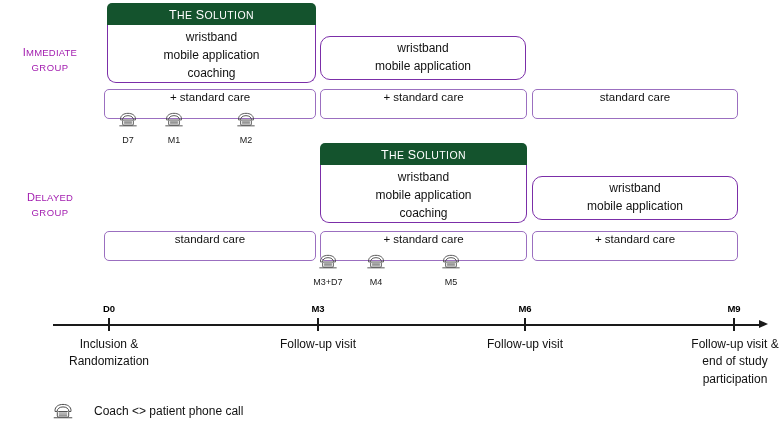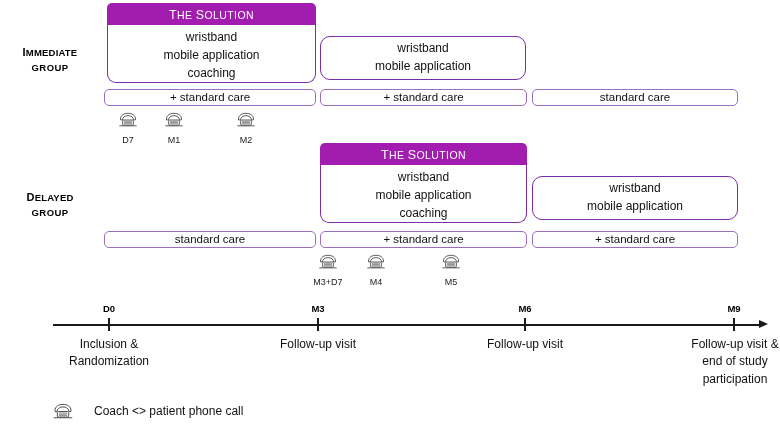--- a/index.html
+++ b/index.html
@@ -16,40 +16,40 @@
     position: relative;
     width: 780px;
     height: 424px;
     overflow: hidden;
     background: #ffffff;
   }
 
   
   .group-label {
     position: absolute;
-    font-weight: bold;
-    color: #000000;
+    font-weight: normal;
+    color: #a21caf;
     text-align: center;
     line-height: 1.35;
     letter-spacing: .2px;
   }
   .group-label .lead { font-size: 11px; }
   .group-label .rest { font-size: 9.5px; }
   .group-label .line2 { font-size: 9.5px; display: block; letter-spacing: .4px; }
 
   
   .solution {
     position: absolute;
     box-sizing: border-box;
   }
   .solution-header {
     box-sizing: border-box;
     width: 100%;
     height: 22px;
-    background: #a21caf;
+    background: #14532d;
     border-radius: 5px 5px 0 0;
     color: #ffffff;
     text-align: center;
     line-height: 22px;
     font-weight: normal;
     letter-spacing: .4px;
   }
   .solution-header .cap { font-size: 12.5px; }
   .solution-header .sml { font-size: 10.5px; }
   .solution-body {
@@ -79,21 +79,21 @@
     line-height: 1.48;
     display: flex;
     align-items: center;
     justify-content: center;
   }
 
   
   .care-bar {
     position: absolute;
     box-sizing: border-box;
-    height: 17px;
+    height: 30px;
     border: 1.1px solid #9B6FC0;
     border-radius: 5px;
     background: #ffffff;
     text-align: center;
     font-size: 11.5px;
     color: #111111;
     line-height: 15px;
   }
 
   

